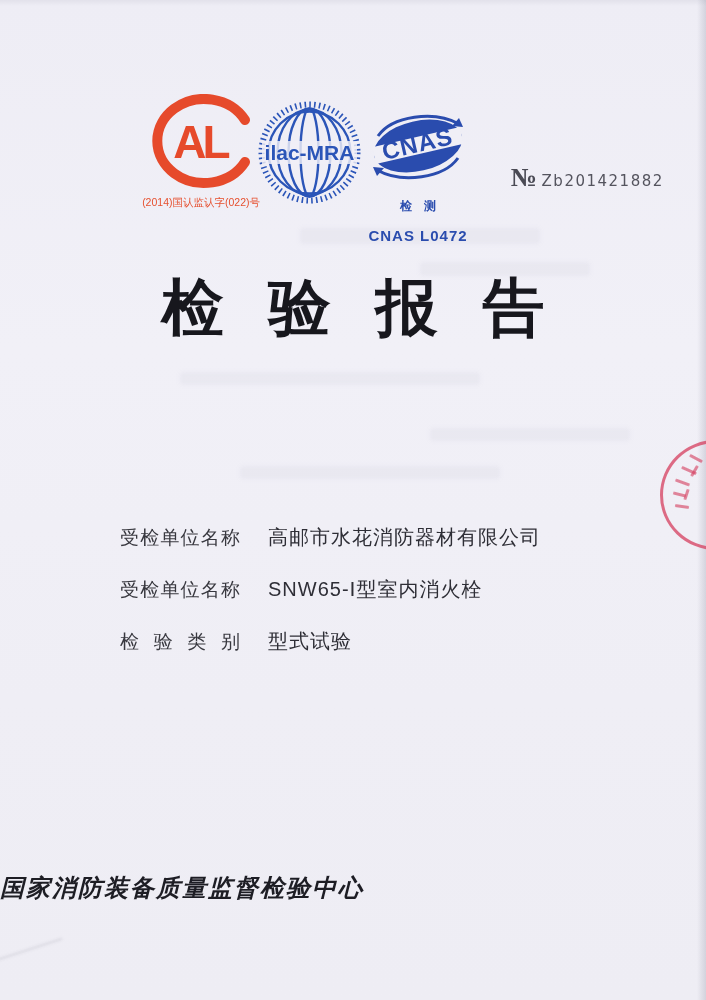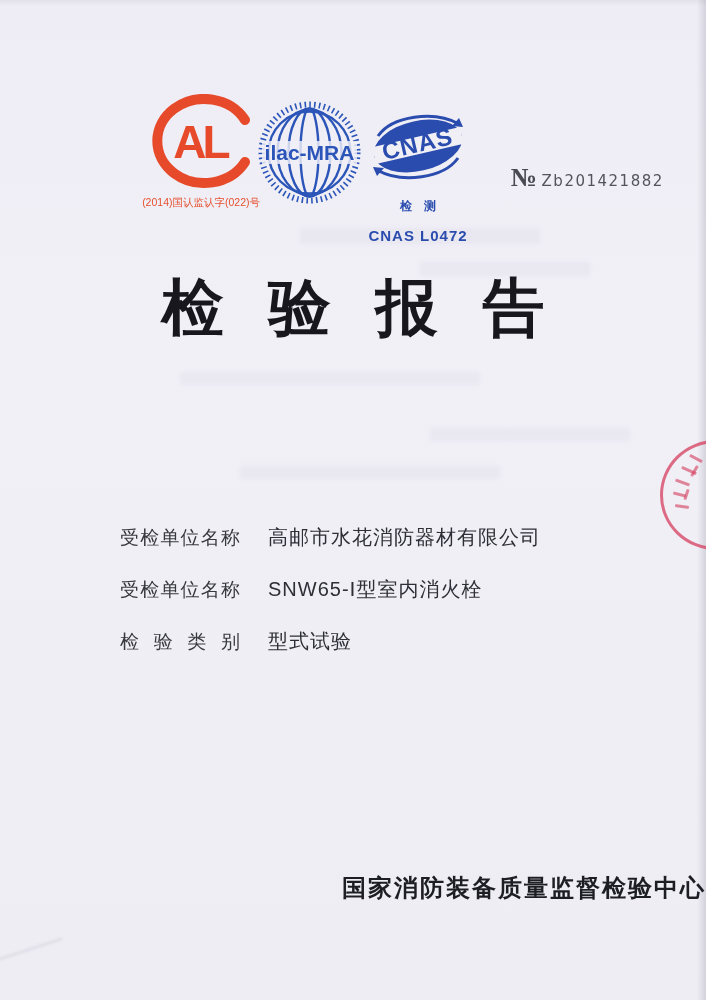--- a/index.html
+++ b/index.html
@@ -36,21 +36,21 @@
     font-size:62px;font-weight:700;color:#17171d;letter-spacing:45px;margin-right:-45px;
     font-family:"Liberation Sans","DejaVu Sans",sans-serif;white-space:nowrap;
   }
 
   .fields{position:absolute;left:120px;top:524px;color:#2e2e36;}
   .field-row{display:flex;align-items:baseline;margin-bottom:24px;height:28px;}
   .field-label{display:inline-block;width:120px;font-size:19px;color:#38383f;
     text-align:justify;text-align-last:justify;}
   .field-value{margin-left:28px;font-size:20px;letter-spacing:1px;white-space:nowrap;}
 
-  .footer{position:absolute;left:0;top:872px;width:100%;text-align:right;}
+  .footer{position:absolute;left:0;top:872px;width:100%;text-align:left;font-style:italic;}
   .footer span{font-size:24px;font-weight:600;color:#1d1d24;letter-spacing:2px;}
 
   
   .seal{position:absolute;left:660px;top:440px;width:112px;height:110px;border-radius:50%;
     border:3.5px solid rgba(213,62,94,0.75);box-sizing:border-box;}
   .seal .mark{position:absolute;background:rgba(211,58,92,0.6);border-radius:1px;filter:blur(0.4px);}
   .m1{left:26px;top:14px;width:14px;height:3px;transform:rotate(28deg);}
   .m2{left:18px;top:26px;width:16px;height:3px;transform:rotate(24deg);}
   .m3{left:12px;top:38px;width:15px;height:3px;transform:rotate(20deg);}
   .m4{left:10px;top:50px;width:13px;height:3px;transform:rotate(14deg);}

